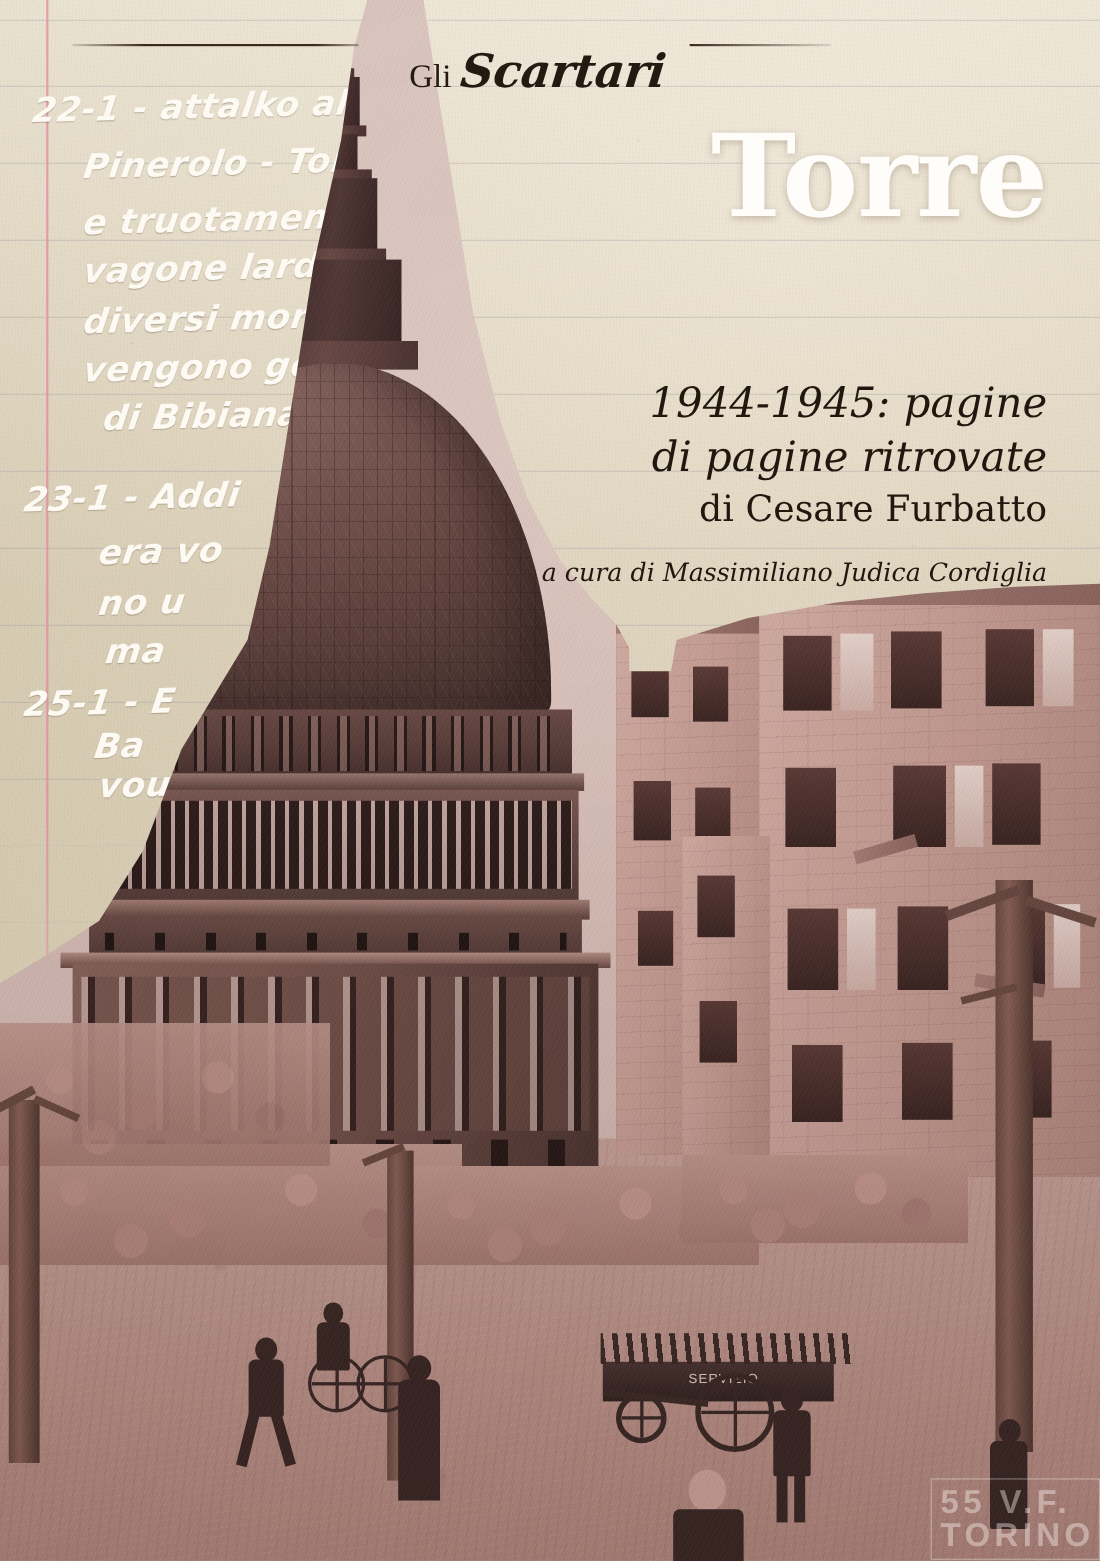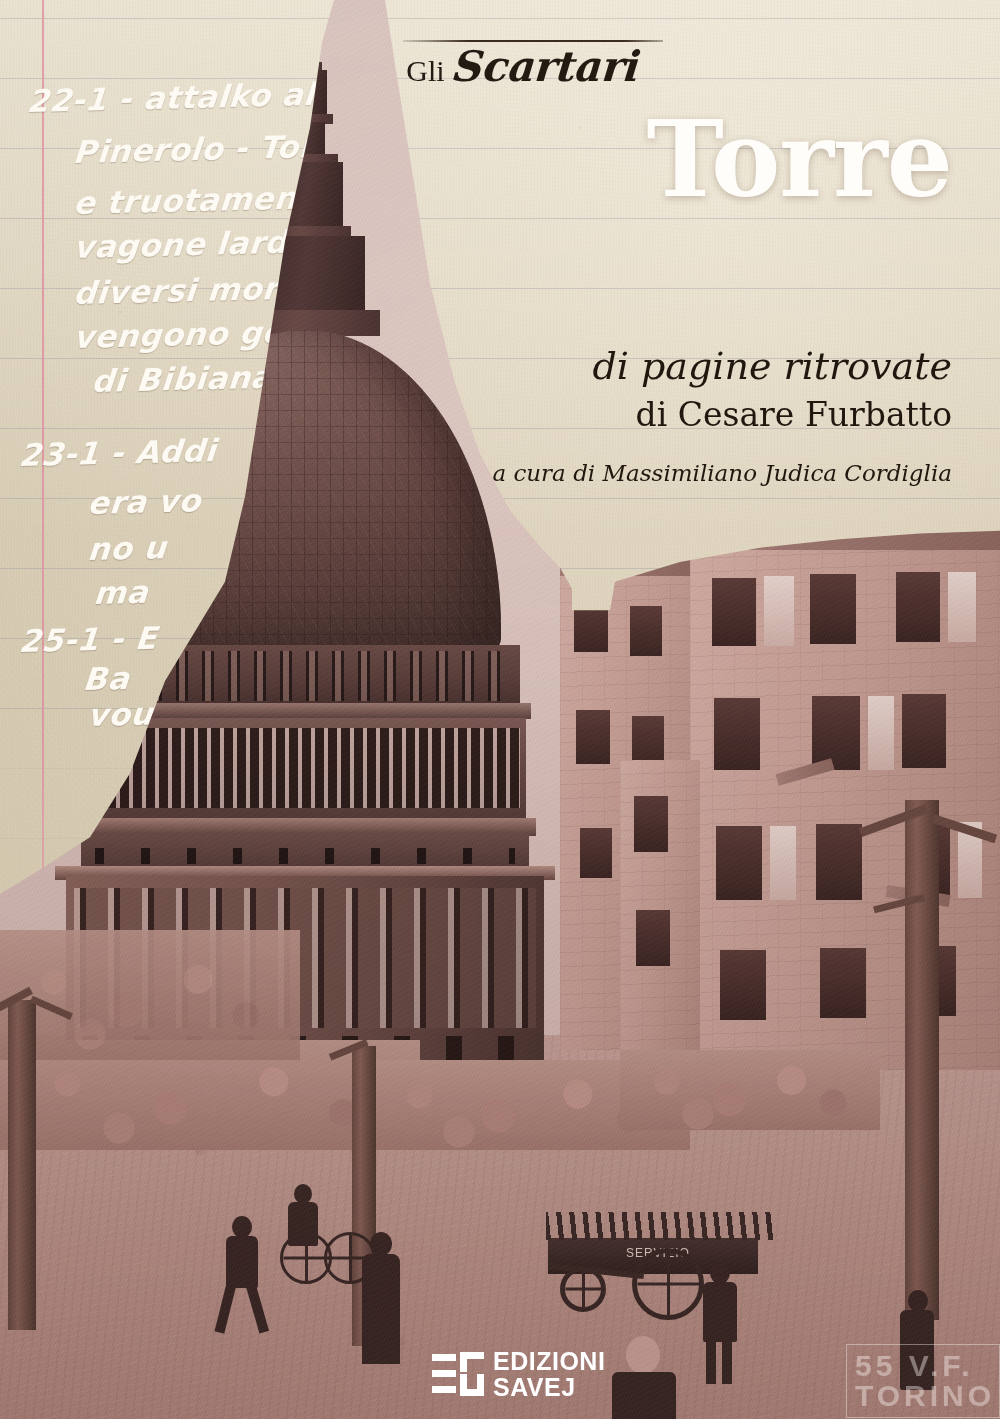--- a/index.html
+++ b/index.html
@@ -200,21 +200,21 @@
   
   .hand{position:absolute;color:#fdfaf4;
     font-family:"DejaVu Sans",sans-serif;font-style:italic;font-weight:700;
     font-size:30px;line-height:1.0;letter-spacing:.5px;
     text-shadow:0 1px 1px rgba(90,70,50,.30);
     transform:skewX(-9deg) rotate(-1.4deg);transform-origin:left center;
     white-space:nowrap;}
 
   
   .series{position:absolute;left:0;right:0;top:40px;height:52px;
-    display:flex;align-items:center;flex-direction:column;}
+    display:flex;}
   .rule-left{width:260px;margin-left:66px;height:2px;
     background:linear-gradient(90deg,rgba(50,36,26,.15),#3a2b1f 25%,#3a2b1f 85%,rgba(50,36,26,.35));}
   .series-text{margin-left:46px;display:flex;align-items:baseline;gap:9px;color:#231a12;}
   .s-gli{font-size:30px;}
   .s-script{font-family:"DejaVu Serif",serif;font-style:italic;font-weight:700;
     font-size:42px;letter-spacing:-.5px;transform:skewX(-6deg);}
   .s-rest{font-size:30px;font-weight:700;}
   .rule-right{flex:1;height:2px;margin-left:22px;margin-right:58px;max-width:128px;
     background:linear-gradient(90deg,#3a2b1f,rgba(58,43,31,.12));}
 
@@ -434,40 +434,25 @@
       <span class="s-script">Scartari</span>
     </div>
     <div class="rule-right"></div>
   </div>
 
   <div class="titlebox">
     <div class="title">Torre</div>
   </div>
 
   <div class="subbox">
+    <div class="sub1">1944-1945: pagine</div>
     <div class="sub1">di pagine ritrovate</div>
     <div class="sub2">di Cesare Furbatto</div>
     <div class="curator">a cura di Massimiliano Judica Cordiglia</div>
   </div>
 
-  <div class="logo">
-    <div class="logo-mark">
-      <div class="lm" style="left:0;top:2px;width:24px;height:7px;"></div>
-      <div class="lm" style="left:0;top:18px;width:24px;height:7px;"></div>
-      <div class="lm" style="left:0;top:34px;width:24px;height:7px;"></div>
-      <div class="lm" style="left:28px;top:0;width:24px;height:7px;"></div>
-      <div class="lm" style="left:28px;top:0;width:7px;height:20px;"></div>
-      <div class="lm" style="left:28px;top:22px;width:7px;height:22px;"></div>
-      <div class="lm" style="left:28px;top:37px;width:24px;height:7px;"></div>
-      <div class="lm" style="left:45px;top:22px;width:7px;height:22px;"></div>
-    </div>
-    <div class="logo-text">
-      <div>EDIZIONI</div>
-      <div>SAVEJ</div>
-    </div>
-  </div>
 
   <div class="watermark">
     <div class="wm-t wm1">55 V.F.</div>
     <div class="wm-t wm2">TORINO</div>
   </div>
 
 </div>
 
 </body></html>

